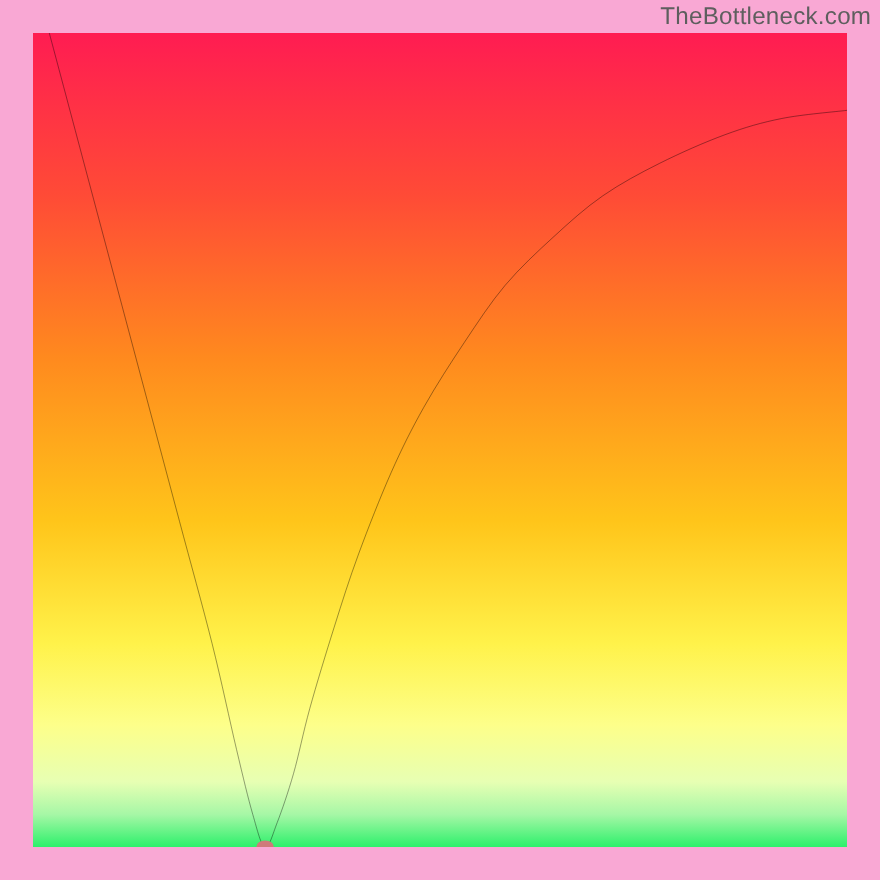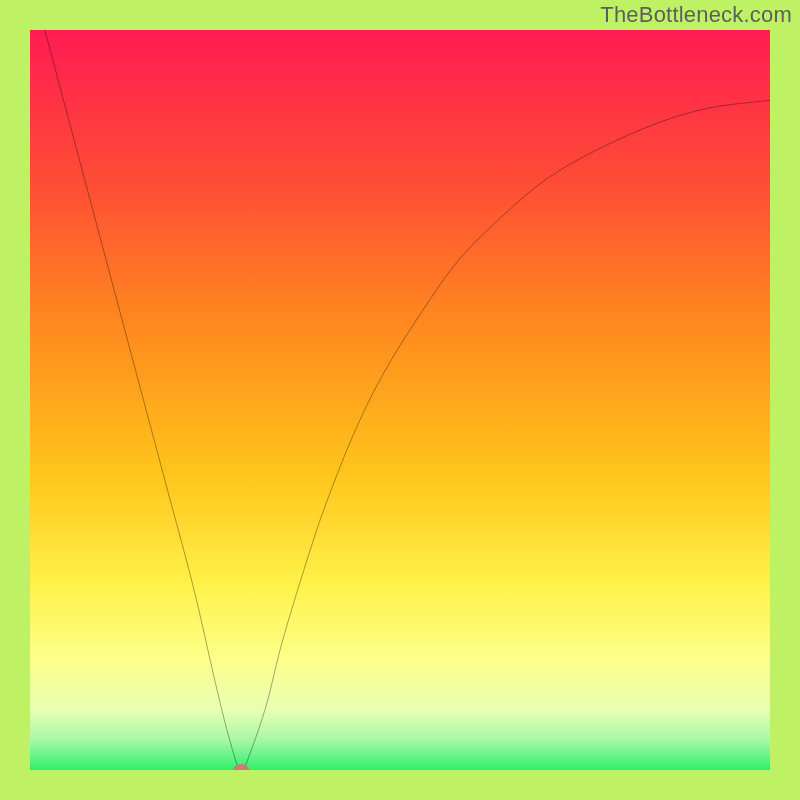--- a/index.html
+++ b/index.html
@@ -8,21 +8,21 @@
     width: 800px;
     height: 800px;
     background: #000;
     font-family: Arial, Helvetica, sans-serif;
     overflow: hidden;
   }
   .frame {
     position: relative;
     width: 800px;
     height: 800px;
-    background: #bef264;
+    background: #f9a8d4;
   }
   .watermark {
     position: absolute;
     top: 2px;
     right: 8px;
     color: #5e5e5e;
     font-size: 22px;
     font-weight: 500;
     letter-spacing: 0.2px;
     z-index: 10;

